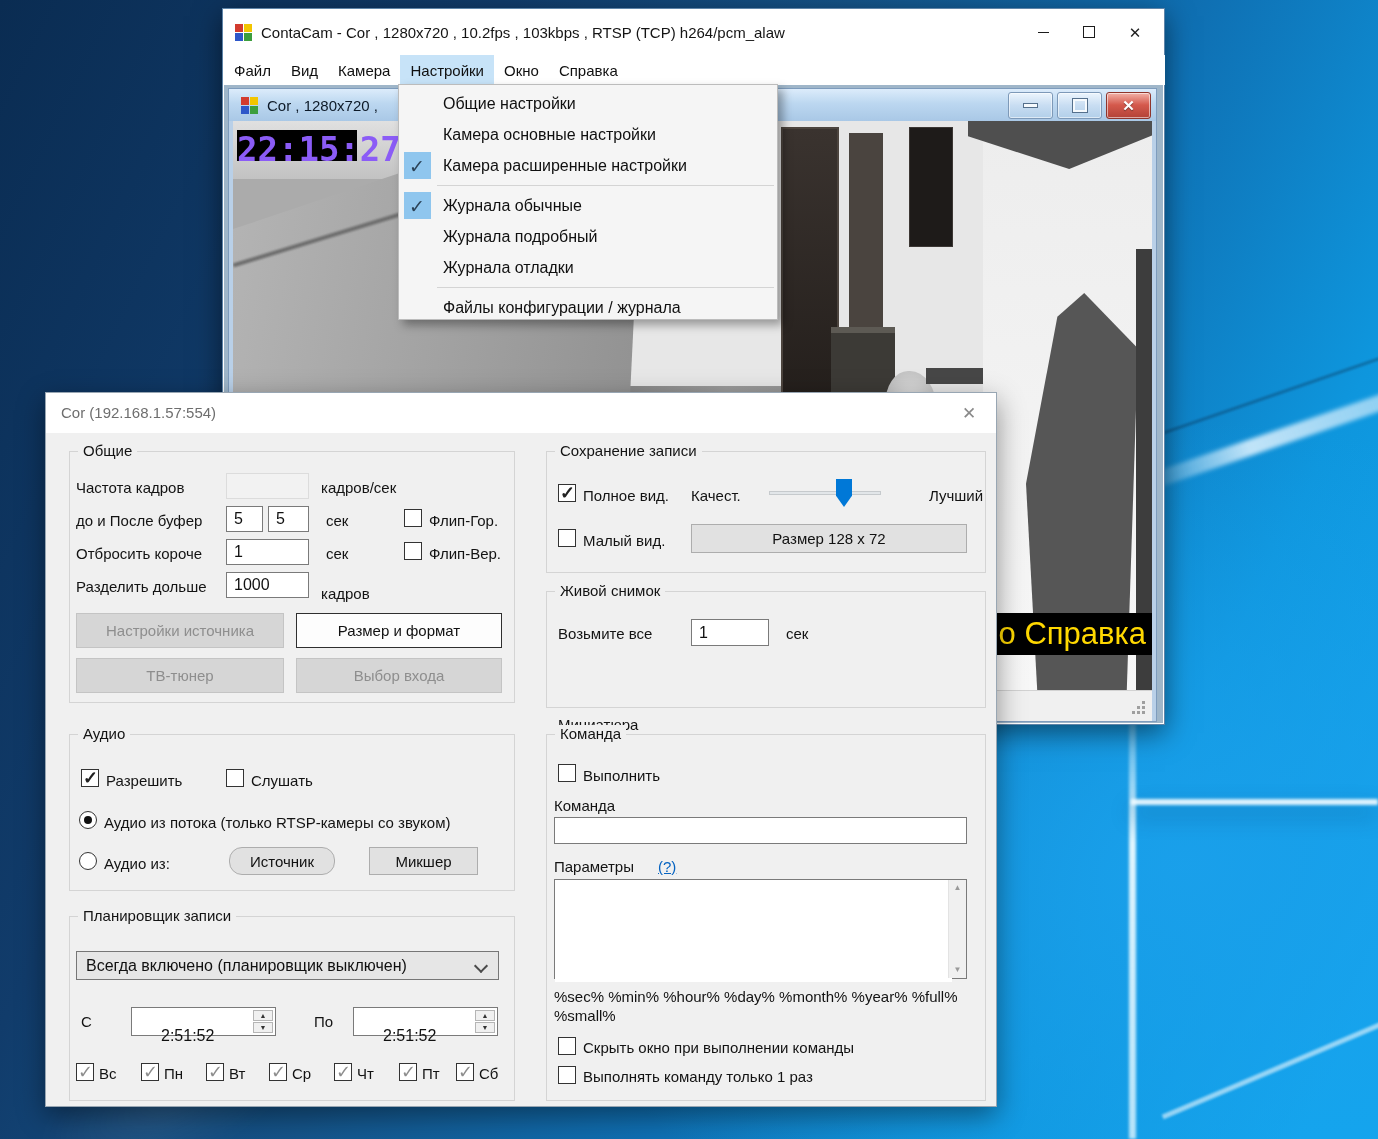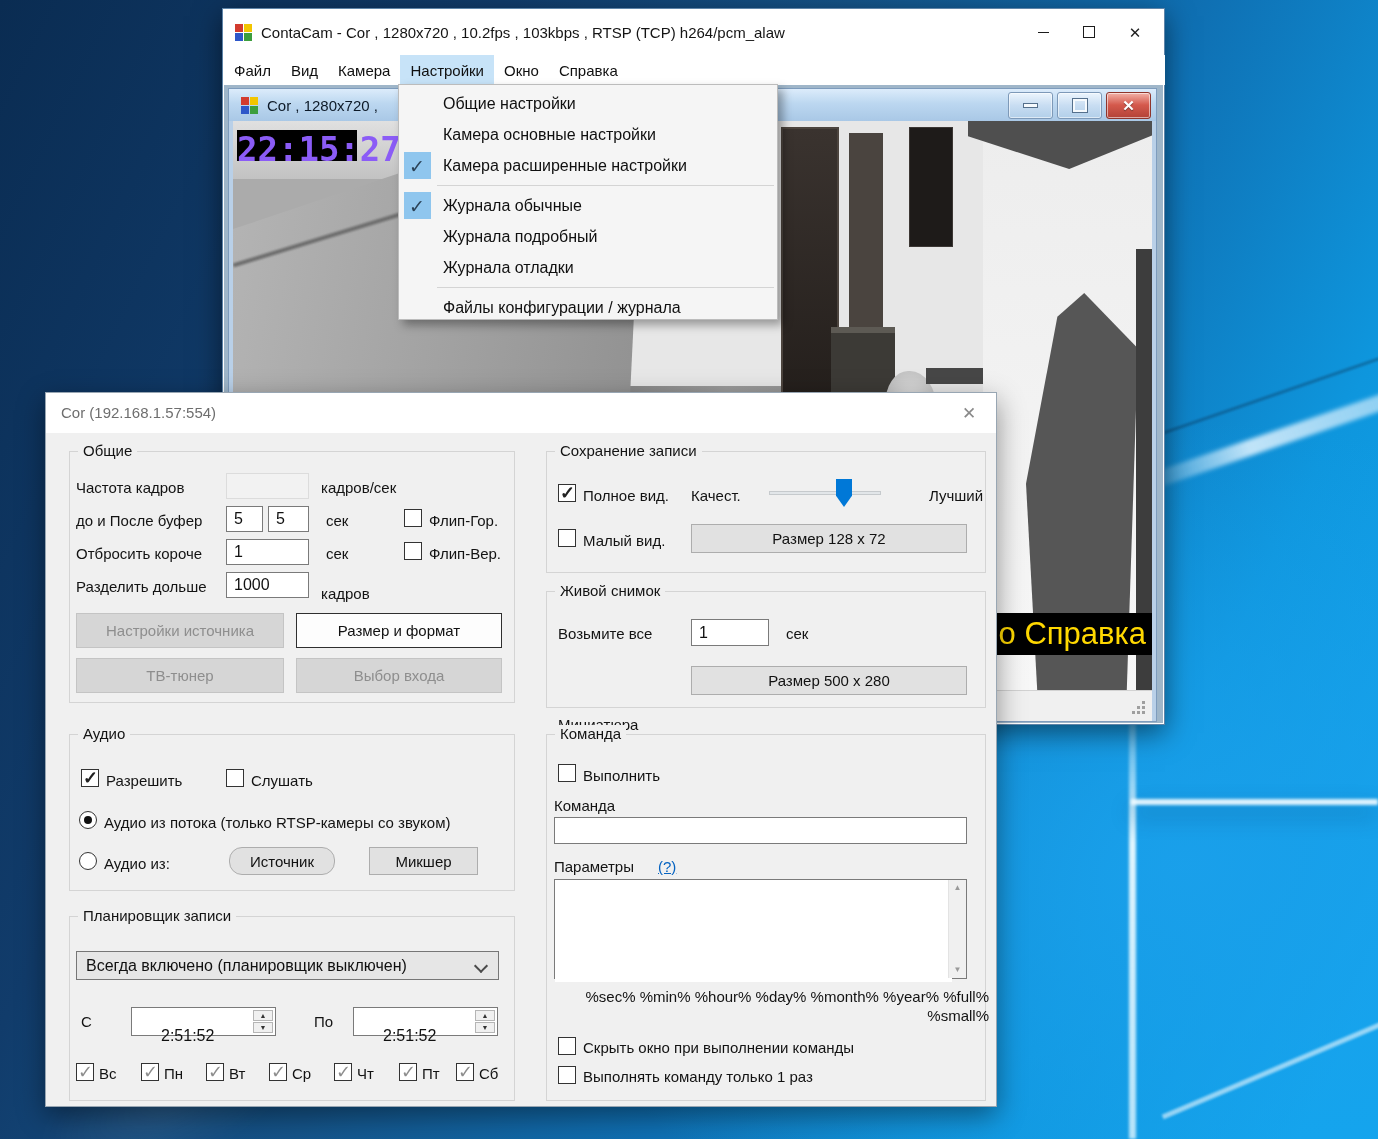--- a/index.html
+++ b/index.html
@@ -309,21 +309,20 @@
     <span class="lbl" style="left:537px;top:139px;">Малый вид.</span>
     <div class="btn" style="left:645px;top:131px;width:276px;height:29px;">Размер 128 x 72</div>
 
     <div class="group" style="left:500px;top:198px;width:438px;height:115px;">
       <span class="group-label">Живой снимок</span>
     </div>
     <span class="lbl" style="left:512px;top:232px;">Возьмите все</span>
     <input class="txt" style="left: 645px; top: 226px; width: 78px; height: 27px;" value="1">
     <span class="lbl" style="left:740px;top:232px;">сек</span>
     <span class="lbl" style="left:512px;top:279px;margin-top:44px;">Миниатюра</span>
-    <div class="btn" style="left:645px;top:273px;width:276px;height:29px;">Размер 500 x 280</div>
 
     <div class="group" style="left:23px;top:341px;width:444px;height:155px;">
       <span class="group-label">Аудио</span>
     </div>
     <span class="cb checked" style="left:35px;top:376px;"></span>
     <span class="lbl" style="left:60px;top:379px;">Разрешить</span>
     <span class="cb" style="left:180px;top:376px;"></span>
     <span class="lbl" style="left:205px;top:379px;">Слушать</span>
     <span class="rb sel" style="left:33px;top:418px;"></span>
     <span class="lbl" style="left:58px;top:421px;">Аудио из потока (только RTSP-камеры со звуком)</span>
@@ -341,21 +340,21 @@
     <input class="txt" style="left: 508px; top: 424px; width: 413px; height: 27px;" value="">
     <span class="lbl" style="left:508px;top:465px;">Параметры</span>
     <a class="link" style="left:612px;top:465px;">(?)</a>
     <div class="ta" style="left:508px;top:486px;width:413px;height:100px;">
       <textarea style=""></textarea>
       <div class="sbar">
         <div class="ar u">▲</div>
         <div class="ar d">▼</div>
       </div>
     </div>
-    <div class="ph" style="left:528px;top:594px;width:415px;text-align:right;">%sec% %min% %hour% %day% %month% %year% %full% %small%</div>
+    <div class="ph" style="left:508px;top:594px;width:415px;">%sec% %min% %hour% %day% %month% %year% %full% %small%</div>
     <span class="cb" style="left:512px;top:644px;"></span>
     <span class="lbl" style="left:537px;top:646px;">Скрыть окно при выполнении команды</span>
     <span class="cb" style="left:512px;top:673px;"></span>
     <span class="lbl" style="left:537px;top:675px;">Выполнять команду только 1 раз</span>
 
     <div class="group" style="left:23px;top:523px;width:444px;height:183px;">
       <span class="group-label">Планировщик записи</span>
     </div>
     <div class="combo" style="left:30px;top:558px;width:423px;height:29px;">
       <span>Всегда включено (планировщик выключен)</span>

